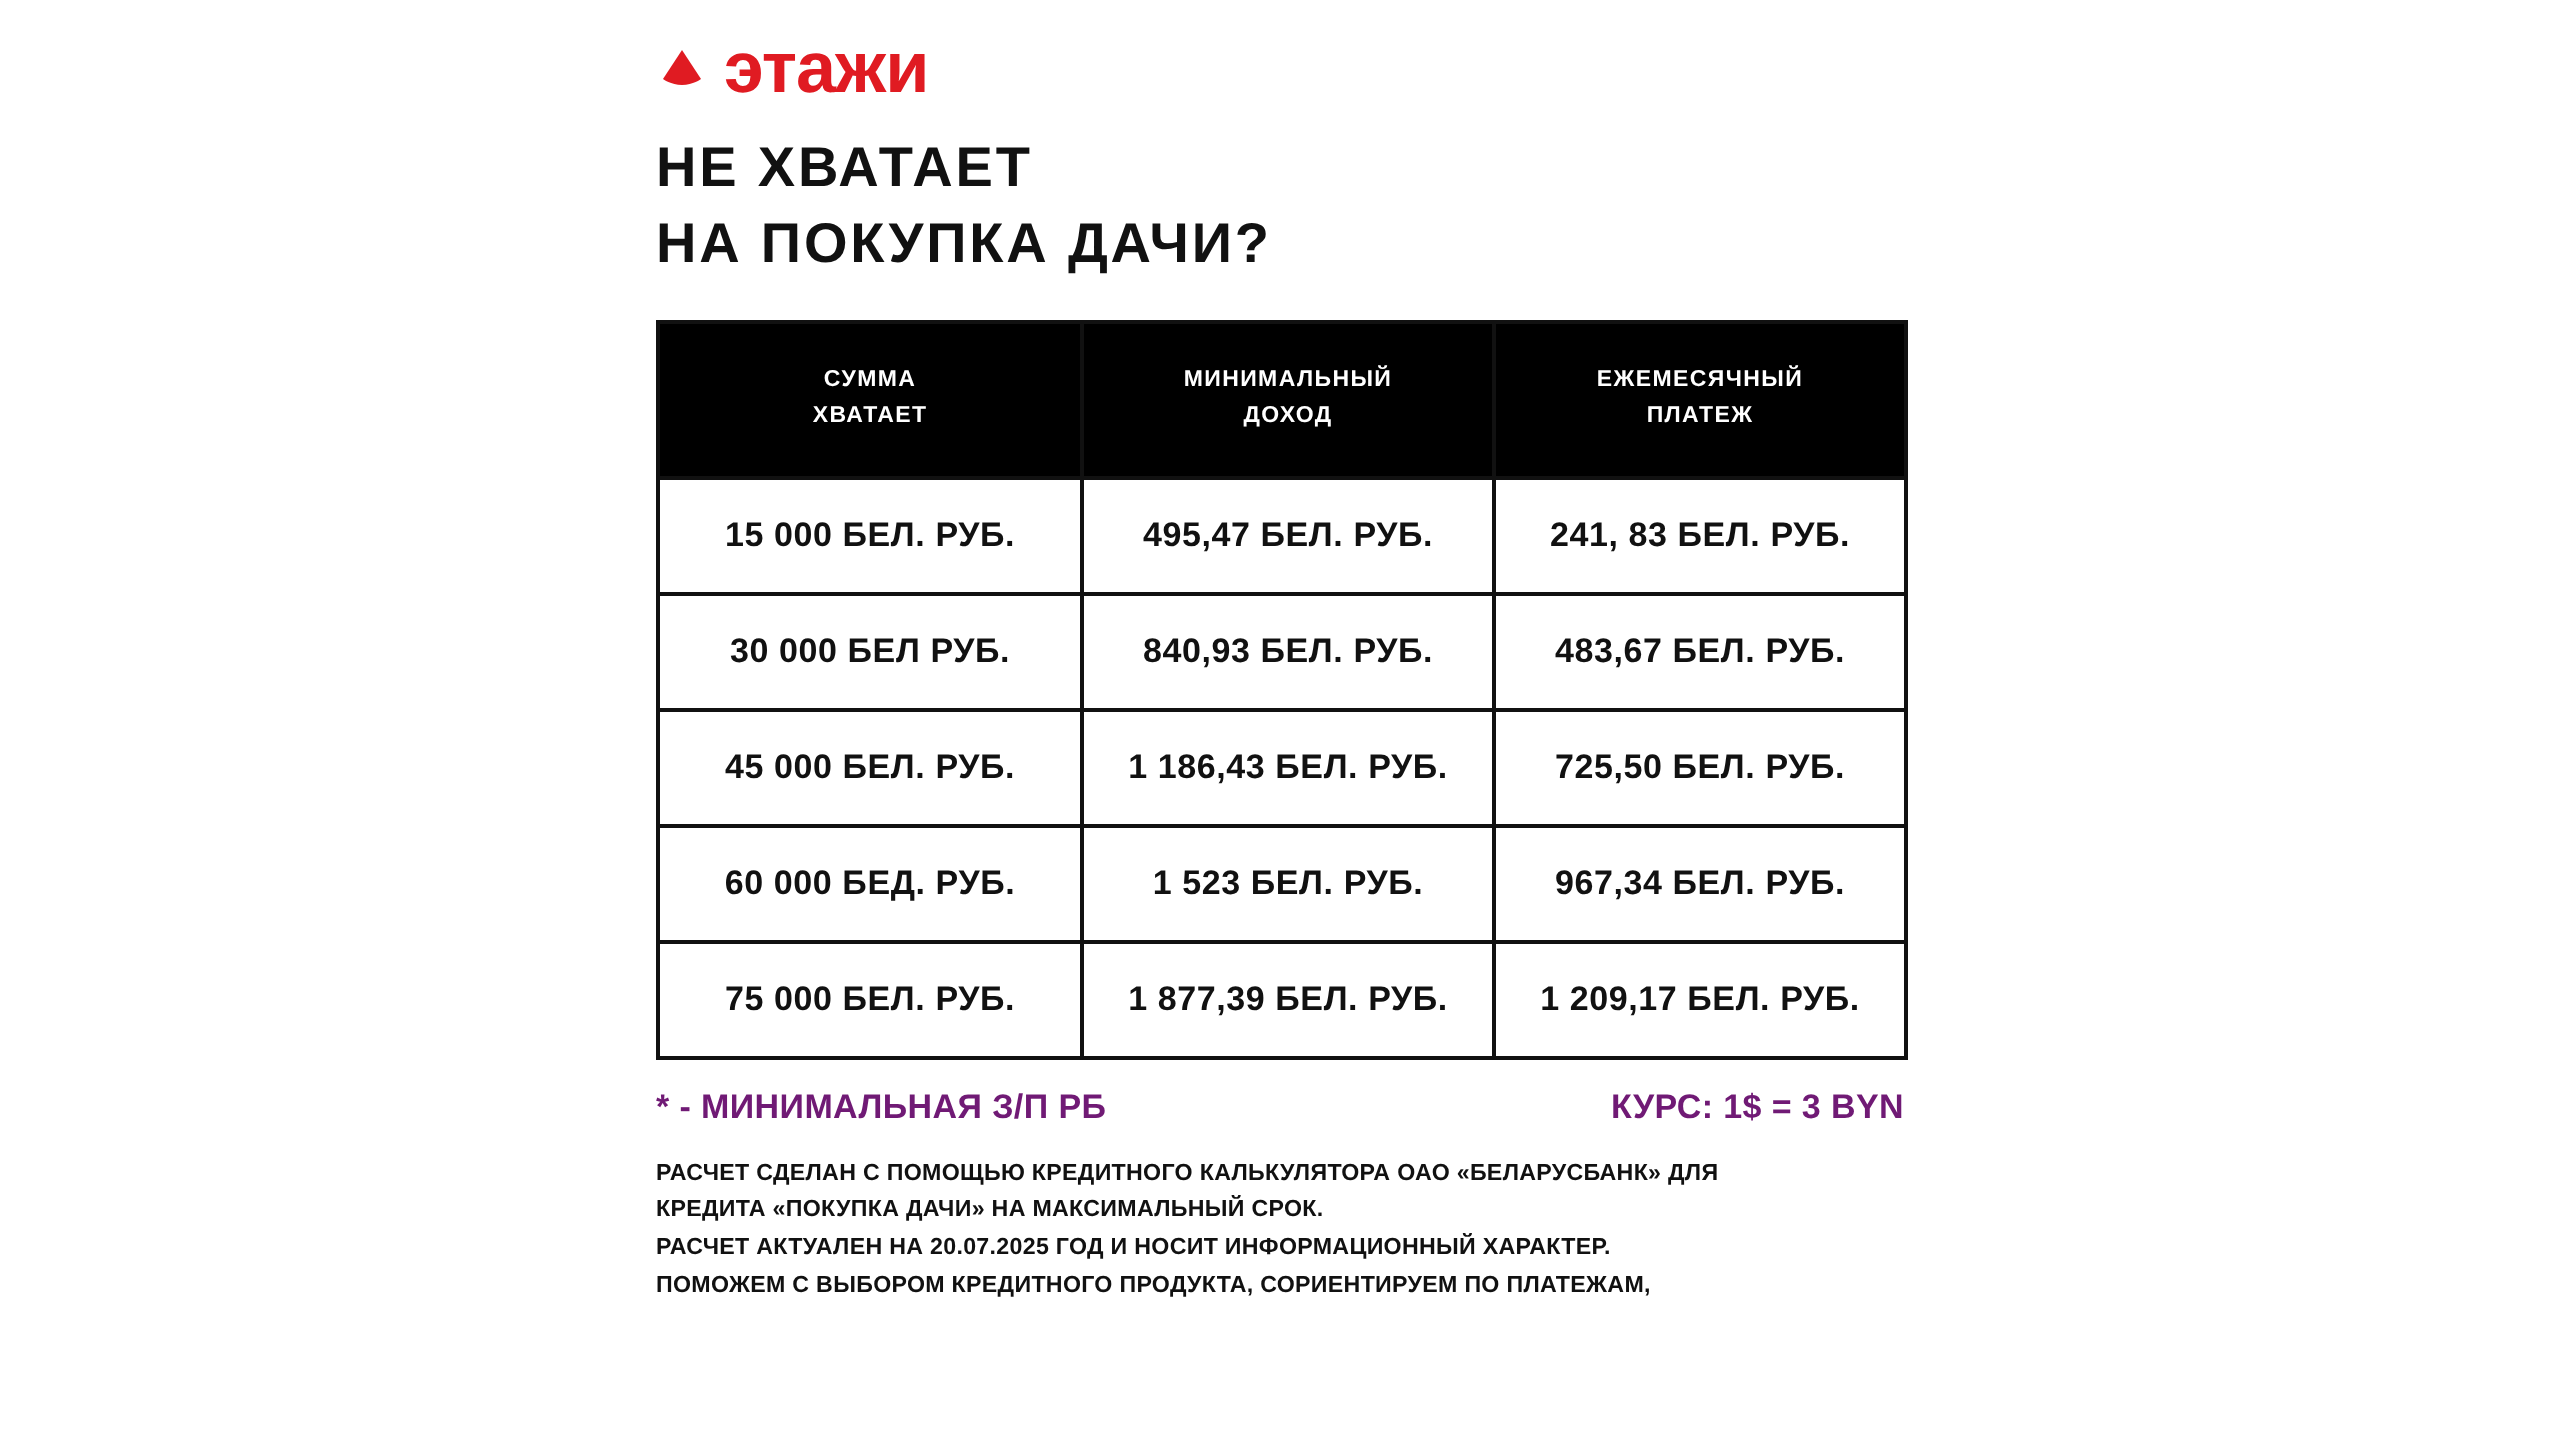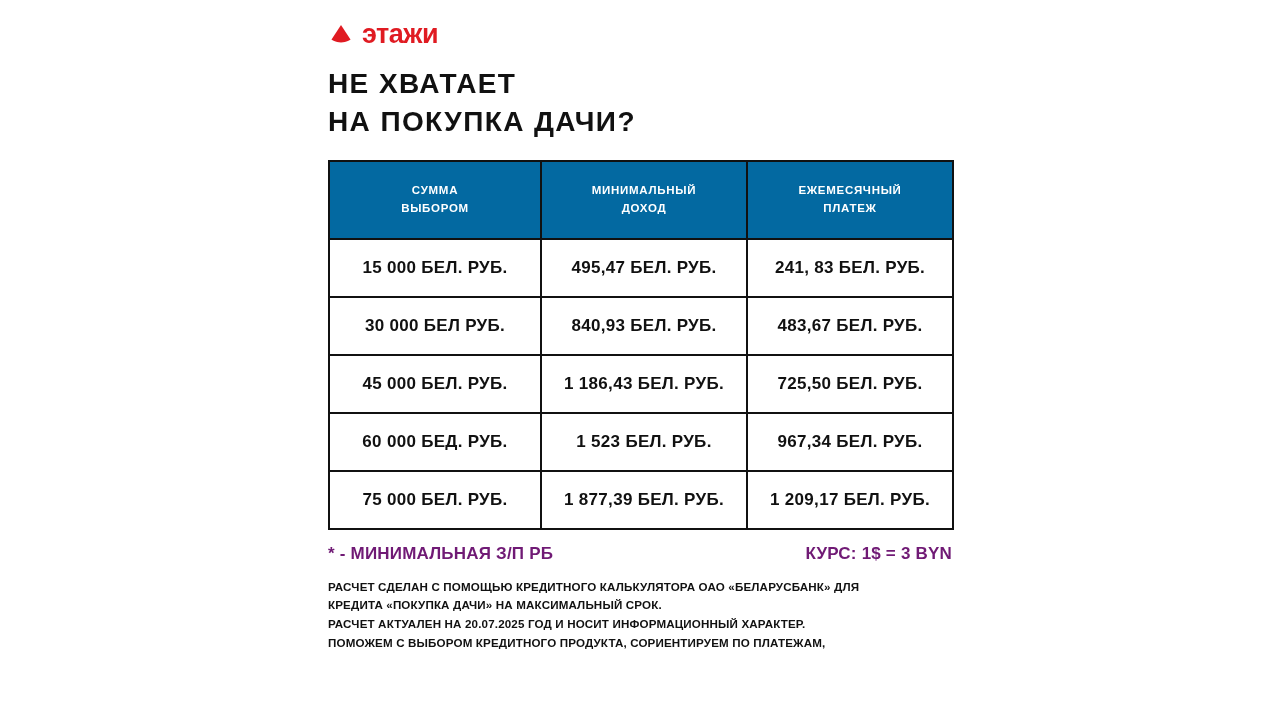--- a/index.html
+++ b/index.html
@@ -33,21 +33,21 @@
     align-items: center;
     gap: 8px;
     height: 40px;
   }
   .logo-mark {
     width: 26px;
     height: 26px;
     position: relative;
   }
   .logo-text {
-    font-size: 27px;
+    font-size: 36px;
     font-weight: bold;
     color: #e01b22;
     letter-spacing: -0.5px;
     line-height: 1;
   }
 
   
   .headline {
     margin-top: 11px;
     font-size: 28px;
@@ -64,21 +64,21 @@
     width: 624px;
     border-collapse: collapse;
     table-layout: fixed;
   }
   .table th, .table td {
     border: 2px solid #111111;
     text-align: center;
     vertical-align: middle;
   }
   .table thead th {
-    background: #0369a1;
+    background: #000000;
     color: #ffffff;
     font-size: 11.5px;
     font-weight: bold;
     letter-spacing: 0.7px;
     line-height: 1.55;
     height: 68px;
     padding: 4px 6px;
     border-color: #111111;
   }
   .table tbody td {
@@ -139,21 +139,21 @@
     <table class="table">
       <colgroup>
         <col class="col-1">
           <col class="col-2">
           <col class="col-3">
       </colgroup>
       <thead>
         <tr>
           <th>
             <div>СУММА</div>
-            <div>ВЫБОРОМ</div>
+            <div>ХВАТАЕТ</div>
           </th>
           <th>
             <div>МИНИМАЛЬНЫЙ</div>
             <div>ДОХОД</div>
           </th>
           <th>
             <div>ЕЖЕМЕСЯЧНЫЙ</div>
             <div>ПЛАТЕЖ</div>
           </th>
         </tr>

